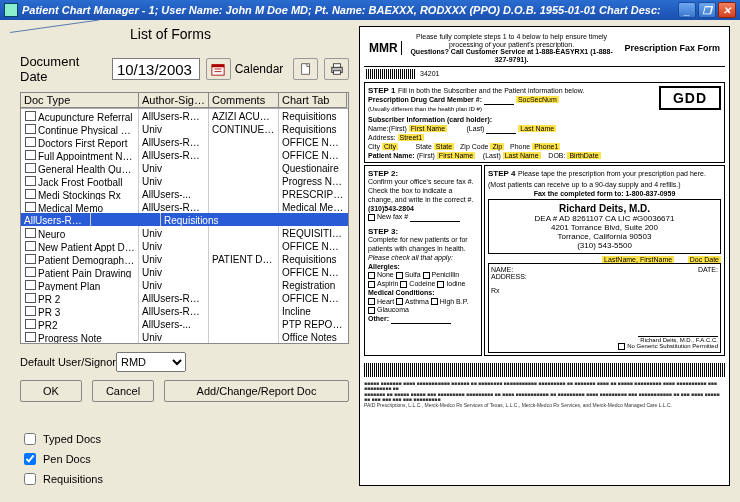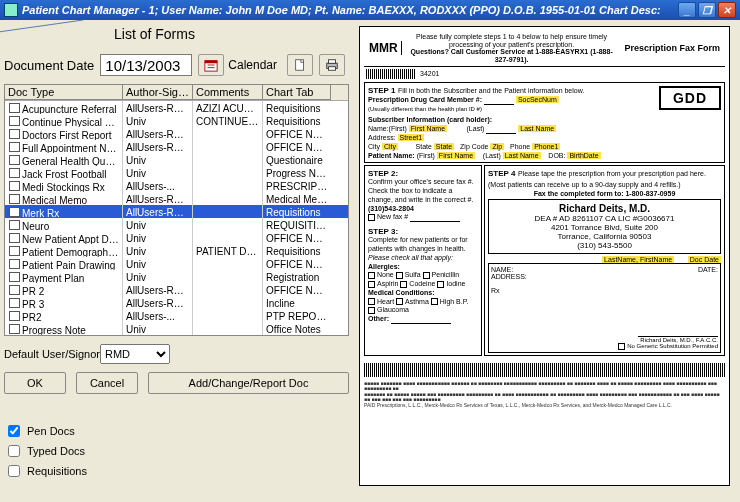--- a/index.html
+++ b/index.html
@@ -9,21 +9,21 @@
   
   .titlebar { height:20px; background:linear-gradient(#2a6cd0,#1b4fb0); color:#fff; font-weight:bold; font-style:italic; display:flex; align-items:center; padding:0 4px; font-size:11px; }
   .titlebar .ticon { width:14px; height:14px; background:#8ec; border:1px solid #046; margin-right:4px; }
   .titlebar .spacer { flex:1; }
   .titlebar .winbtn { width:18px; height:16px; margin-left:2px; background:linear-gradient(#6da8f0,#3a78d0); border:1px solid #1a4a9a; border-radius:2px; display:flex; align-items:center; justify-content:center; color:#fff; font-weight:bold; font-size:10px; }
   .titlebar .winbtn.close { background:linear-gradient(#f08060,#d04020); border-color:#902000;}
 
   .client { position:absolute; top:20px; left:0; right:0; bottom:0; background:#ece9d8; display:flex; }
 
   
-  .left { width:355px; padding:6px 6px 6px 4px; display:flex; flex-direction:column; }
+  .left { width:355px; padding:6px 6px 6px 20px; display:flex; flex-direction:column; }
   .headline { height:18px; position:relative; }
   .headline .line { position:absolute; left:-10px; top:6px; width:90px; height:0; border-top:1px solid #5a7ab0; transform:rotate(-8deg); transform-origin:left; }
   .headline h2 { margin:0 0 0 110px; font-weight:normal; font-size:14px; }
 
   .daterow { display:flex; align-items:center; gap:6px; margin:10px 0 6px 0; }
   .daterow label { font-size:13px; }
   .dateinput { width:92px; height:22px; border:1px solid #7a7a7a; background:#fff; font-size:15px; padding:0 4px; display:flex; align-items:center; }
   .iconbtn { width:26px; height:22px; border:1px solid #999; background:#ece9d8; display:flex; align-items:center; justify-content:center; border-radius:2px;}
   .iconbtn svg { width:14px; height:14px; }
   .caltext { font-size:12px; margin-left:-2px; margin-right:4px; }
@@ -182,21 +182,20 @@
             <div class="col c2"></div>
             <div class="col c3">PRESCRIPTIO</div>
           </div>
           <div class="grow">
             <div class="col c0"><span class="chk"></span>Medical Memo</div>
             <div class="col c1">AllUsers-RMD</div>
             <div class="col c2"></div>
             <div class="col c3">Medical Memo</div>
           </div>
           <div class="grow sel">
-            <div class="col c0"><span class="chk"></span>Merk Rx</div>
             <div class="col c1">AllUsers-RMD</div>
             <div class="col c2"></div>
             <div class="col c3">Requisitions</div>
           </div>
           <div class="grow">
             <div class="col c0"><span class="chk"></span>Neuro</div>
             <div class="col c1">Univ</div>
             <div class="col c2"></div>
             <div class="col c3">REQUISITION</div>
           </div>
@@ -259,26 +258,26 @@
     </div>
 
     <div class="btnrow">
       <button class="stdbtn" style="width:62px">OK</button>
       <button class="stdbtn" style="width:62px">Cancel</button>
       <button class="stdbtn wide">Add/Change/Report Doc</button>
     </div>
 
     <div class="checks">
       <label>
+          <input type="checkbox" style="">
+          <span>Typed Docs</span>
+        </label>
+      <label>
           <input type="checkbox" checked="" style="">
           <span>Pen Docs</span>
-        </label>
-      <label>
-          <input type="checkbox" style="">
-          <span>Typed Docs</span>
         </label>
       <label>
           <input type="checkbox" style="">
           <span>Requisitions</span>
         </label>
     </div>
   </div>
 
   <div class="right">
     <div class="preview">

